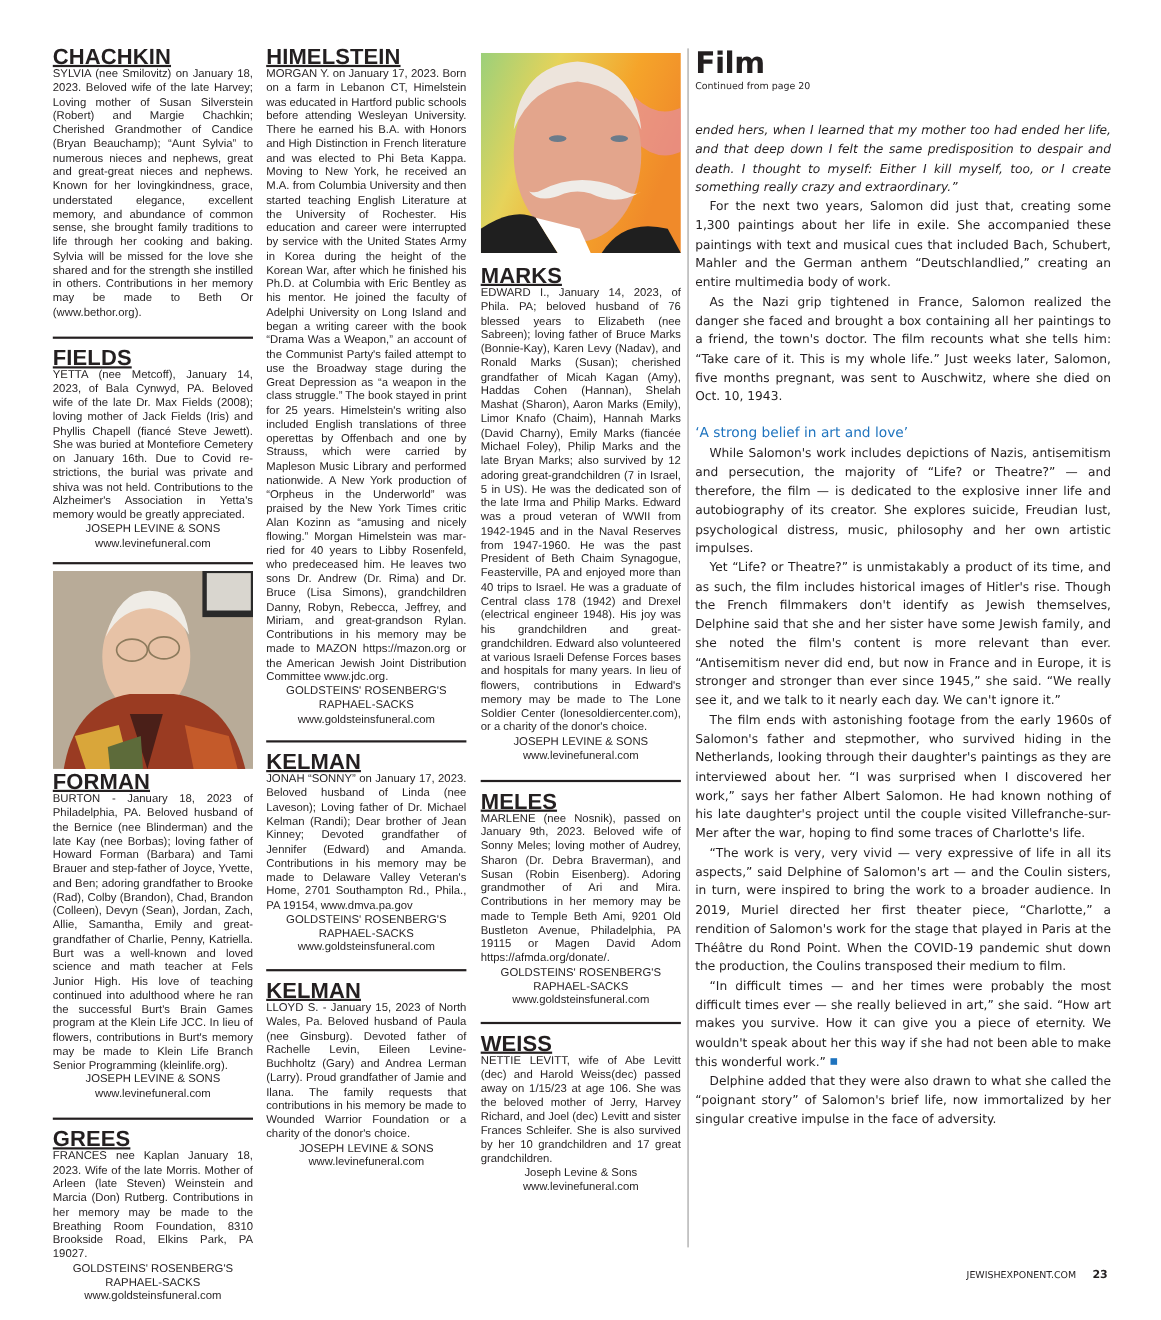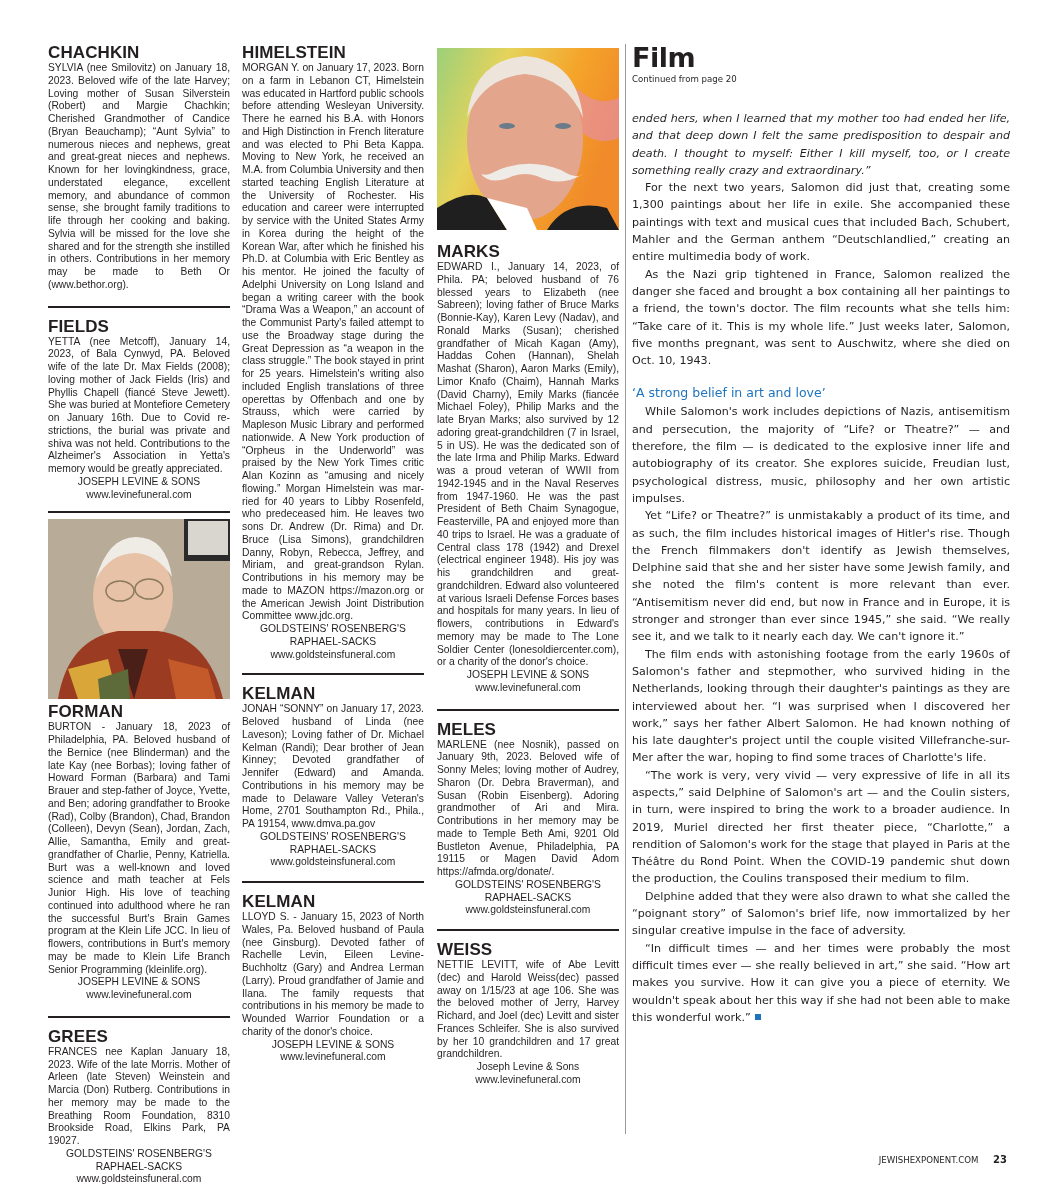--- a/index.html
+++ b/index.html
@@ -4,21 +4,21 @@
 <style>
   html, body { margin: 0; padding: 0; background: #ffffff; }
   body { width: 1055px; height: 1200px; position: relative; overflow: hidden; color: #231f20; }
   .col { position: absolute; top: 44px; }
   .c1 { left: 48px; width: 182px; }
   .c2 { left: 242px; width: 182px; }
   .c3 { left: 437px; width: 182px; }
   .c4 { left: 632px; width: 378px; }
   .vrule { position: absolute; top: 44px; width: 1px; background: #9a9a9a; }
   .obit { font-family: "Liberation Sans", sans-serif; font-size: 10.3px; line-height: 12.75px; }
-  .obit h2 { font-family: "Liberation Sans", sans-serif; font-weight: 700; font-size: 17px; line-height: 17px; margin: 0 0 1px 0; letter-spacing: 0.1px; }
+  .obit h2 { font-family: "Liberation Sans", sans-serif; font-weight: 700; font-size: 20px; line-height: 17px; margin: 0 0 1px 0; letter-spacing: 0.1px; text-decoration: underline; }
   .obit .body { text-align: justify; margin: 0; hyphens: manual; }
   .obit .fh { text-align: center; margin: 0; }
   .hr { border: 0; border-top: 2px solid #231f20; margin: 10px 0 10px 0; height: 0; }
   .photo { width: 182px; overflow: hidden; position: relative; }
   .film h1 { font-family: "DejaVu Sans", sans-serif; font-weight: 700; font-size: 27px; line-height: 28px; margin: 0; letter-spacing: -0.5px; }
   .film .cont { font-family: "DejaVu Sans", sans-serif; font-size: 8.6px; margin: 2px 0 26px 0; }
   .film p { font-family: "DejaVu Sans", sans-serif; font-size: 11.1px; line-height: 17.3px; margin: 0; text-align: justify; text-indent: 13px; }
   .film p.first { text-indent: 0; font-style: italic; }
   .film h3 { font-family: "DejaVu Sans", sans-serif; font-weight: 400; font-size: 12.5px; color: #1e73be; margin: 16px 0 2px 0; line-height: 16px; }
   .endmark { display: inline-block; width: 6px; height: 6px; background: #1e73be; margin-left: 4px; vertical-align: 1px; }
@@ -156,21 +156,21 @@
     <p class="first">ended hers, when I learned that my mother too had ended her life, and that deep down I felt the same predisposition to despair and death. I thought to myself: Either I kill myself, too, or I create something really crazy and extraordinary.”</p>
     <p>For the next two years, Salomon did just that, creating some 1,300 paintings about her life in exile. She accompanied these paintings with text and musical cues that included Bach, Schubert, Mahler and the German anthem “Deutschlandlied,” creating an entire multimedia body of work.</p>
     <p>As the Nazi grip tightened in France, Salomon realized the danger she faced and brought a box containing all her paintings to a friend, the town's doctor. The film recounts what she tells him: “Take care of it. This is my whole life.” Just weeks later, Salomon, five months pregnant, was sent to Auschwitz, where she died on Oct. 10, 1943.</p>
   </div>
   <h3 style="color: rgb(30, 115, 190);">‘A strong belief in art and love’</h3>
   <div>
     <p>While Salomon's work includes depictions of Nazis, antisemi­tism and persecution, the majority of “Life? or Theatre?” — and therefore, the film — is dedicated to the explosive inner life and autobiography of its creator. She explores suicide, Freudian lust, psychological distress, music, philosophy and her own artistic impulses.</p>
     <p>Yet “Life? or Theatre?” is unmistakably a product of its time, and as such, the film includes historical images of Hitler's rise. Though the French filmmakers don't identify as Jewish themselves, Delphine said that she and her sister have some Jewish family, and she noted the film's content is more relevant than ever. “Antisemitism never did end, but now in France and in Europe, it is stronger and stronger than ever since 1945,” she said. “We really see it, and we talk to it nearly each day. We can't ignore it.”</p>
     <p>The film ends with astonishing footage from the early 1960s of Salomon's father and stepmother, who survived hiding in the Netherlands, looking through their daughter's paintings as they are interviewed about her. “I was surprised when I discov­ered her work,” says her father Albert Salomon. He had known nothing of his late daughter's project until the couple visited Villefranche-sur-Mer after the war, hoping to find some traces of Charlotte's life.</p>
     <p>“The work is very, very vivid — very expressive of life in all its aspects,” said Delphine of Salomon's art — and the Coulin sisters, in turn, were inspired to bring the work to a broader audience. In 2019, Muriel directed her first theater piece, “Charlotte,” a rendition of Salomon's work for the stage that played in Paris at the Théâtre du Rond Point. When the COVID-19 pandemic shut down the production, the Coulins transposed their medium to film.</p>
+    <p><span>“In difficult times — and her times were probably the most difficult times ever — she really believed in art,” she said. “How art makes you survive. How it can give you a piece of eternity. We wouldn't speak about her this way if she had not been able to make this wonderful work.”</span><span class="endmark" style="background: rgb(30, 115, 190);"></span></p>
     <p>Delphine added that they were also drawn to what she called the “poignant story” of Salomon's brief life, now immortalized by her singular creative impulse in the face of adversity.</p>
-    <p><span>“In difficult times — and her times were probably the most difficult times ever — she really believed in art,” she said. “How art makes you survive. How it can give you a piece of eternity. We wouldn't speak about her this way if she had not been able to make this wonderful work.”</span><span class="endmark" style="background: rgb(30, 115, 190);"></span></p>
   </div>
 </div>
 
 <div class="footer">
   <span class="site">JEWISHEXPONENT.COM</span>
   <span class="pg">23</span>
 </div>
 
 </body></html>

